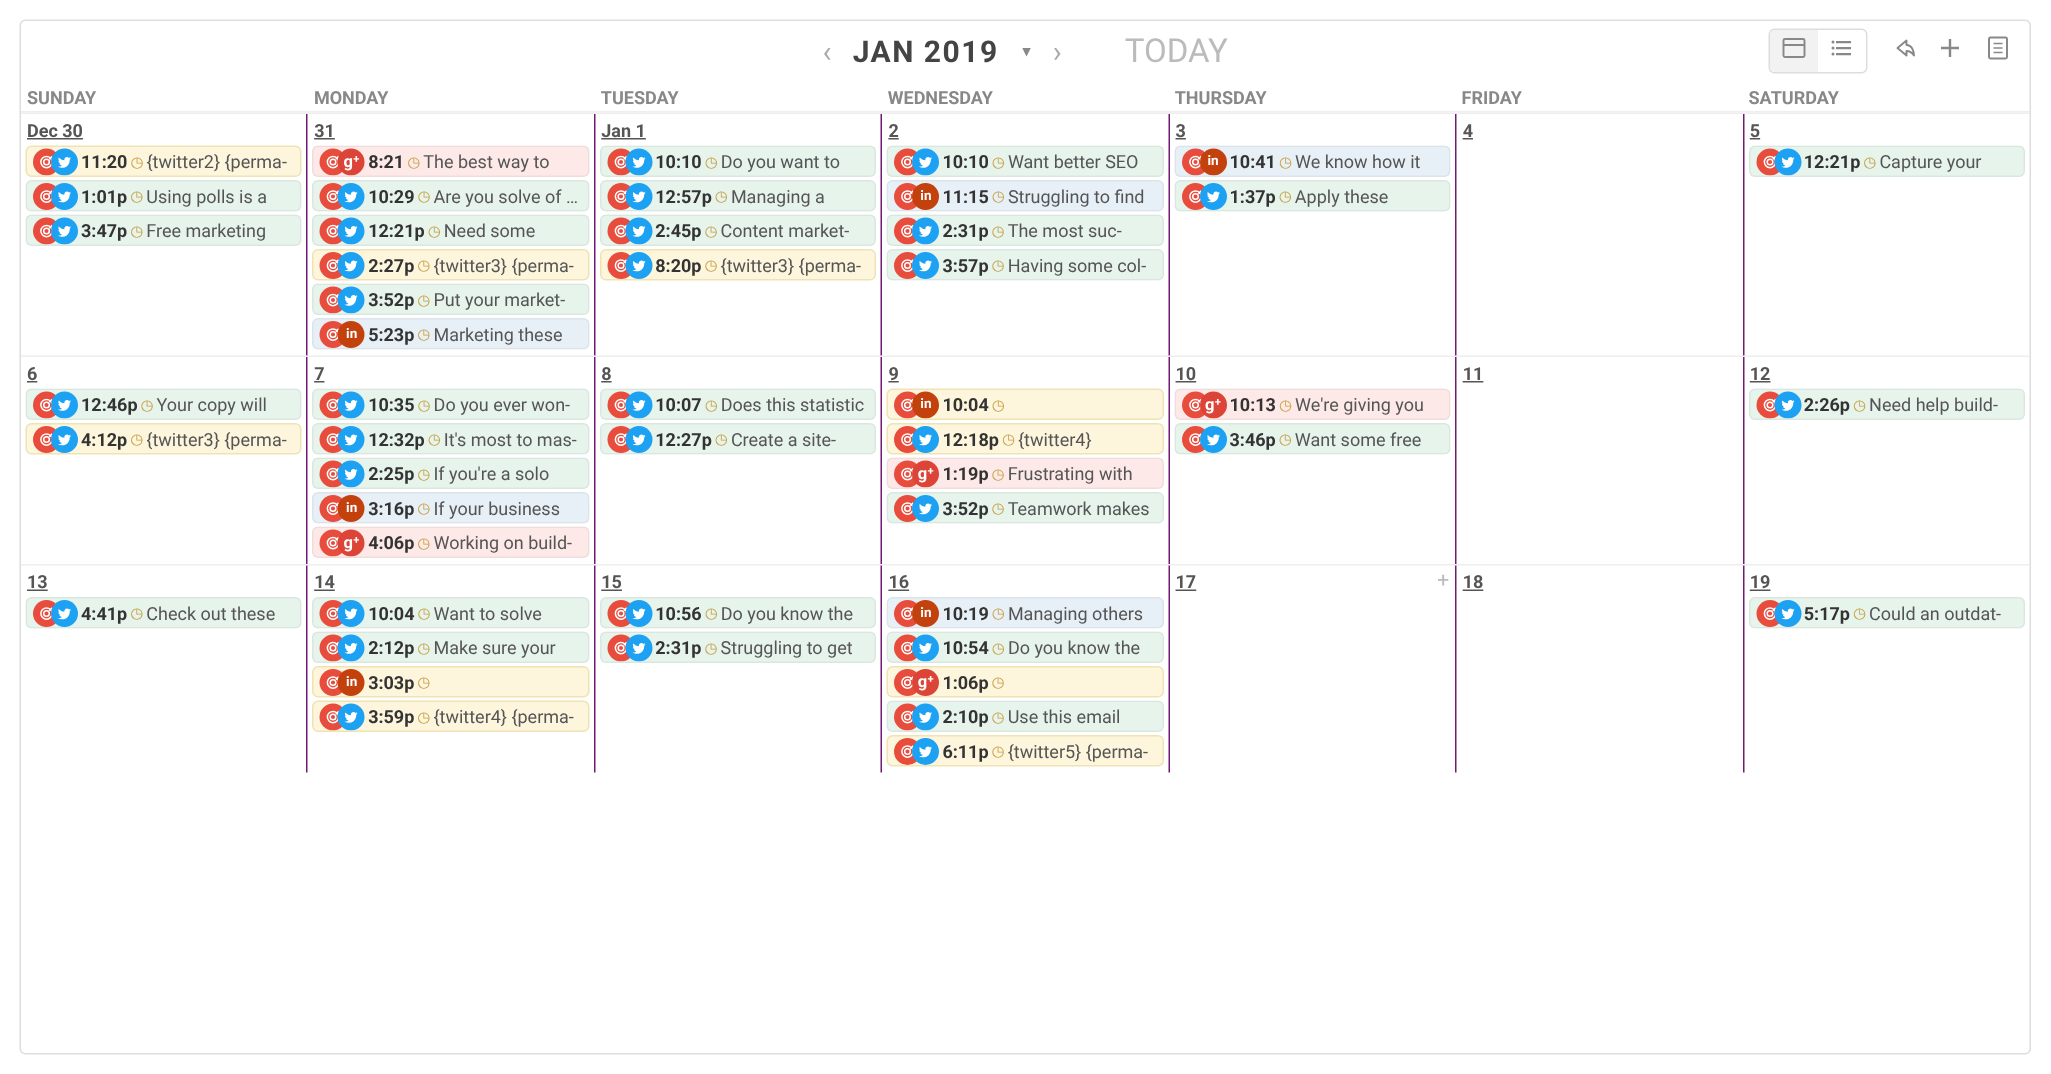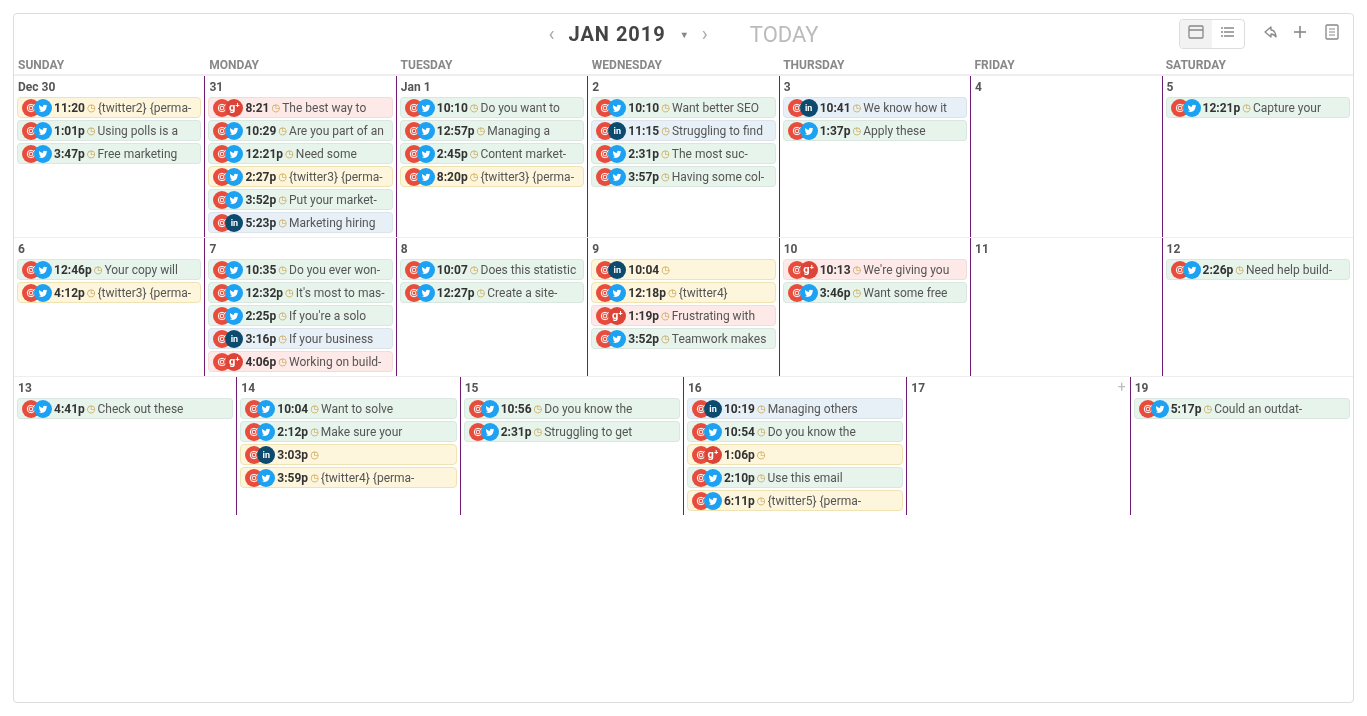--- a/index.html
+++ b/index.html
@@ -19,37 +19,37 @@
 .tool-icn{font-size:18px;color:#888;cursor:pointer;}
 
 .grid{flex:1;display:flex;flex-direction:column;}
 .dow-row{display:flex;border-bottom:1px solid #eee;}
 .dow{flex:1;padding:4px 4px 2px 4px;font-size:12px;font-weight:700;color:#888;text-transform:uppercase;}
 
 .weeks{flex:1;display:flex;flex-direction:column;}
 .week{display:flex;border-top:1px solid #eee;}
 .day{flex:1;min-width:0;border-left:1px solid #701a75;padding:2px 0 2px 0;position:relative;}
 .week .day:first-child{border-left:none;}
-.daynum{font-size:12px;font-weight:700;color:#555;padding:2px 4px 1px 4px;}
+.daynum{font-size:12px;font-weight:700;color:#555;padding:2px 4px 1px 4px;text-decoration:underline;}
 .hover-add{position:absolute;right:4px;top:2px;color:#bbb;font-size:14px;}
 
 .evt{display:flex;align-items:center;gap:2px;font-size:12px;height:21px;margin:2px 3px;border-radius:4px;padding:0 4px;overflow:hidden;white-space:nowrap;cursor:pointer;border:1px solid rgba(0,0,0,0.05);}
 .evt.tw{background:#e6f4ec;}
 .evt.in{background:#e8f0f7;}
 .evt.gp{background:#fde9e7;}
 .evt.pm{background:#fdf5dc;border-color:#f0e3b3;}
 .evt .time{font-weight:700;color:#333;font-size:12px;text-align:center;}
 .evt .clk{font-size:10px;color:#c9a24a;}
 .evt .txt{color:#555;overflow:hidden;text-overflow:ellipsis;flex:1;}
 
 .ico-stack{display:flex;align-items:center;}
 .badge{width:18px;height:18px;border-radius:50%;display:flex;align-items:center;justify-content:center;font-size:10px;color:#fff;font-weight:700;flex-shrink:0;}
 .badge.target{background:#e74c3c;}
 .badge.tw{background:#1da1f2;margin-left:-6px;}
-.badge.in{background:#0c4a6e;margin-left:-6px;font-size:9px;}
+.badge.in{background:#c2410c;margin-left:-6px;font-size:9px;}
 .badge.gp{background:#db4437;margin-left:-6px;font-size:12px;}
 .badge svg{width:10px;height:10px;fill:#fff;}
 </style>
 </head>
 <body>
 <div class="app">
 
 <div class="calendar">
   <div class="cal-toolbar">
     <div class="nav">
@@ -204,21 +204,21 @@
                     </svg>
                   </span>
                   <span class="badge tw">
                     <svg viewBox="0 0 16 16">
                       <path d="M15 4c-.5.2-1 .4-1.6.4.6-.3 1-.9 1.2-1.5-.5.3-1.1.5-1.8.7-.5-.6-1.3-.9-2.1-.9-1.6 0-2.9 1.3-2.9 2.9 0 .2 0 .4.1.6-2.4-.1-4.5-1.3-6-3-.3.4-.4.9-.4 1.5 0 1 .5 1.9 1.3 2.4-.5 0-.9-.1-1.3-.4 0 1.4 1 2.6 2.3 2.9-.2.1-.5.1-.8.1-.2 0-.4 0-.5-.1.4 1.2 1.5 2 2.8 2-1 .8-2.3 1.3-3.7 1.3H1c1.3.8 2.8 1.3 4.4 1.3 5.3 0 8.2-4.4 8.2-8.2v-.4c.6-.4 1-.9 1.4-1.6z" fill="#fff"></path>
                     </svg>
                   </span>
                 </span>
                 <span class="time">10:29</span>
                 <span class="clk">◷</span>
-                <span class="txt">Are you part of an</span>
+                <span class="txt">Are you solve of an</span>
               </div>
               <div class="evt tw">
                 <span class="ico-stack">
                   <span class="badge target">
                     <svg viewBox="0 0 16 16">
                       <circle cx="8" cy="8" r="6" fill="none" stroke="#fff" stroke-width="1.6"></circle>
                       <circle cx="8" cy="8" r="3" fill="none" stroke="#fff" stroke-width="1.6"></circle>
                       <path d="M11 5 L14 2" stroke="#fff" stroke-width="1.6"></path>
                     </svg>
                   </span>
@@ -278,21 +278,21 @@
                       <circle cx="8" cy="8" r="3" fill="none" stroke="#fff" stroke-width="1.6"></circle>
                       <path d="M11 5 L14 2" stroke="#fff" stroke-width="1.6"></path>
                     </svg>
                   </span>
                   <span class="badge in">
                     <span style="color:#fff;font-weight:700;font-size:9px;">in</span>
                   </span>
                 </span>
                 <span class="time">5:23p</span>
                 <span class="clk">◷</span>
-                <span class="txt">Marketing hiring</span>
+                <span class="txt">Marketing these</span>
               </div>
             </div>
             <div class="day">
               <div class="daynum">Jan 1</div>
               <div class="evt tw">
                 <span class="ico-stack">
                   <span class="badge target">
                     <svg viewBox="0 0 16 16">
                       <circle cx="8" cy="8" r="6" fill="none" stroke="#fff" stroke-width="1.6"></circle>
                       <circle cx="8" cy="8" r="3" fill="none" stroke="#fff" stroke-width="1.6"></circle>
@@ -1057,20 +1057,23 @@
                   </span>
                 </span>
                 <span class="time">6:11p</span>
                 <span class="clk">◷</span>
                 <span class="txt">{twitter5} {perma-</span>
               </div>
             </div>
             <div class="day">
               <div class="daynum">17</div>
               <span class="hover-add">+</span>
+            </div>
+            <div class="day">
+              <div class="daynum">18</div>
             </div>
             <div class="day">
               <div class="daynum">19</div>
               <div class="evt tw">
                 <span class="ico-stack">
                   <span class="badge target">
                     <svg viewBox="0 0 16 16">
                       <circle cx="8" cy="8" r="6" fill="none" stroke="#fff" stroke-width="1.6"></circle>
                       <circle cx="8" cy="8" r="3" fill="none" stroke="#fff" stroke-width="1.6"></circle>
                       <path d="M11 5 L14 2" stroke="#fff" stroke-width="1.6"></path>

